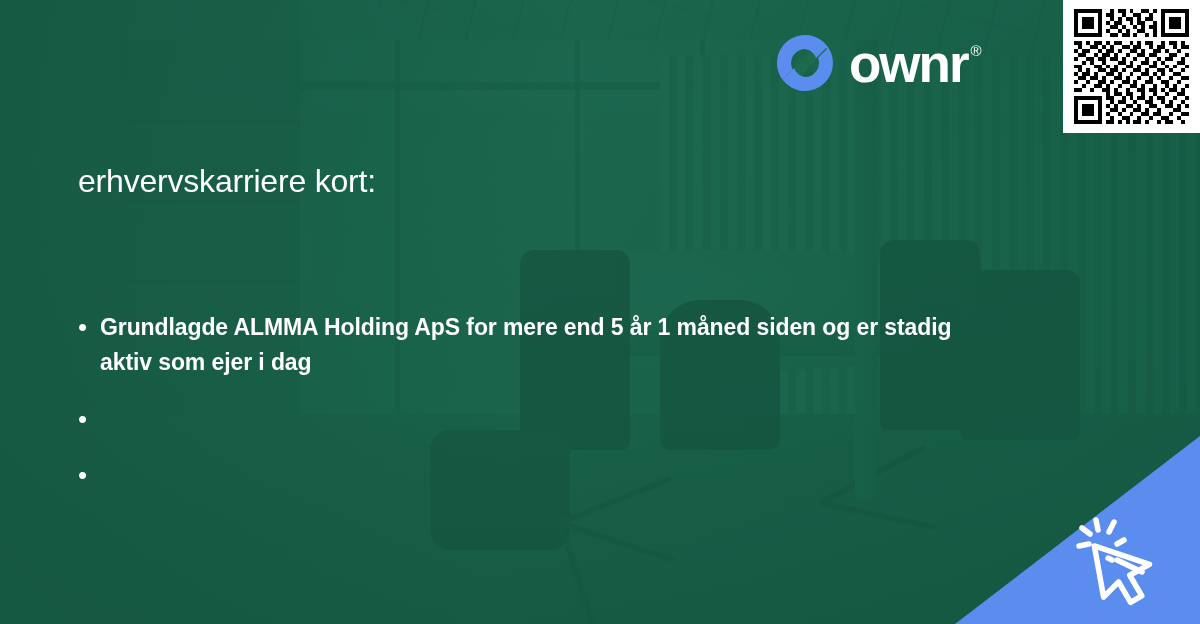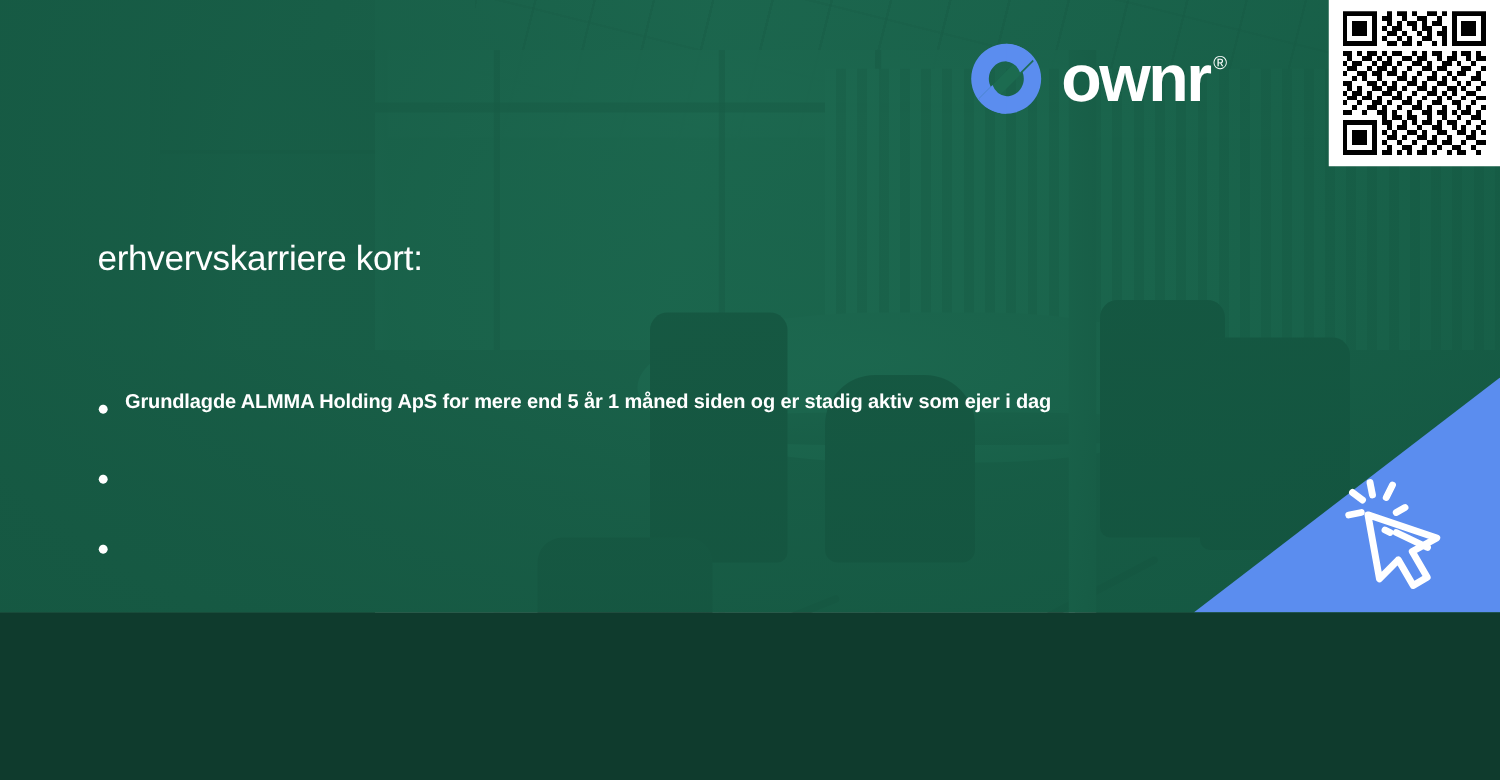--- a/index.html
+++ b/index.html
@@ -8,21 +8,21 @@
     width: 1200px;
     height: 624px;
     overflow: hidden;
     background: #0f3b2d;
     font-family: "Liberation Sans", sans-serif;
   }
 
   .card {
     position: relative;
     width: 1200px;
-    height: 490px;
+    height: 624px;
     overflow: hidden;
     background: #1c6b50;
   }
 
   
   .photo {
     position: absolute;
     inset: 0;
     overflow: hidden;
     filter: saturate(0.55);
@@ -174,26 +174,25 @@
     color: #ffffff;
   }
   .headline-main {
     font-size: 42px;
     font-weight: bold;
     line-height: 1.18;
     letter-spacing: -0.3px;
     color: #ffffff;
   }
   .headline-sub {
-    font-size: 28px;
+    font-size: 32px;
     font-weight: normal;
     line-height: 1.35;
     letter-spacing: -0.2px;
     color: #ffffff;
-    margin-top: 28px;
   }
 
   .facts {
     position: absolute;
     left: 78px; top: 310px;
     width: 900px;
     list-style: none;
   }
   .fact {
     position: relative;
@@ -204,21 +203,21 @@
   }
   .fact-bullet {
     flex: 0 0 auto;
     width: 22px;
     font-size: 26px;
     line-height: 34px;
     color: #ffffff;
     text-align: left;
   }
   .fact-text {
-    font-size: 16px;
+    font-size: 23px;
     font-weight: bold;
     line-height: 1.52;
     color: #ffffff;
     letter-spacing: -0.1px;
   }
 
   .corner-wedge {
     position: absolute;
     right: 0; bottom: 0;
     width: 245px; height: 188px;

